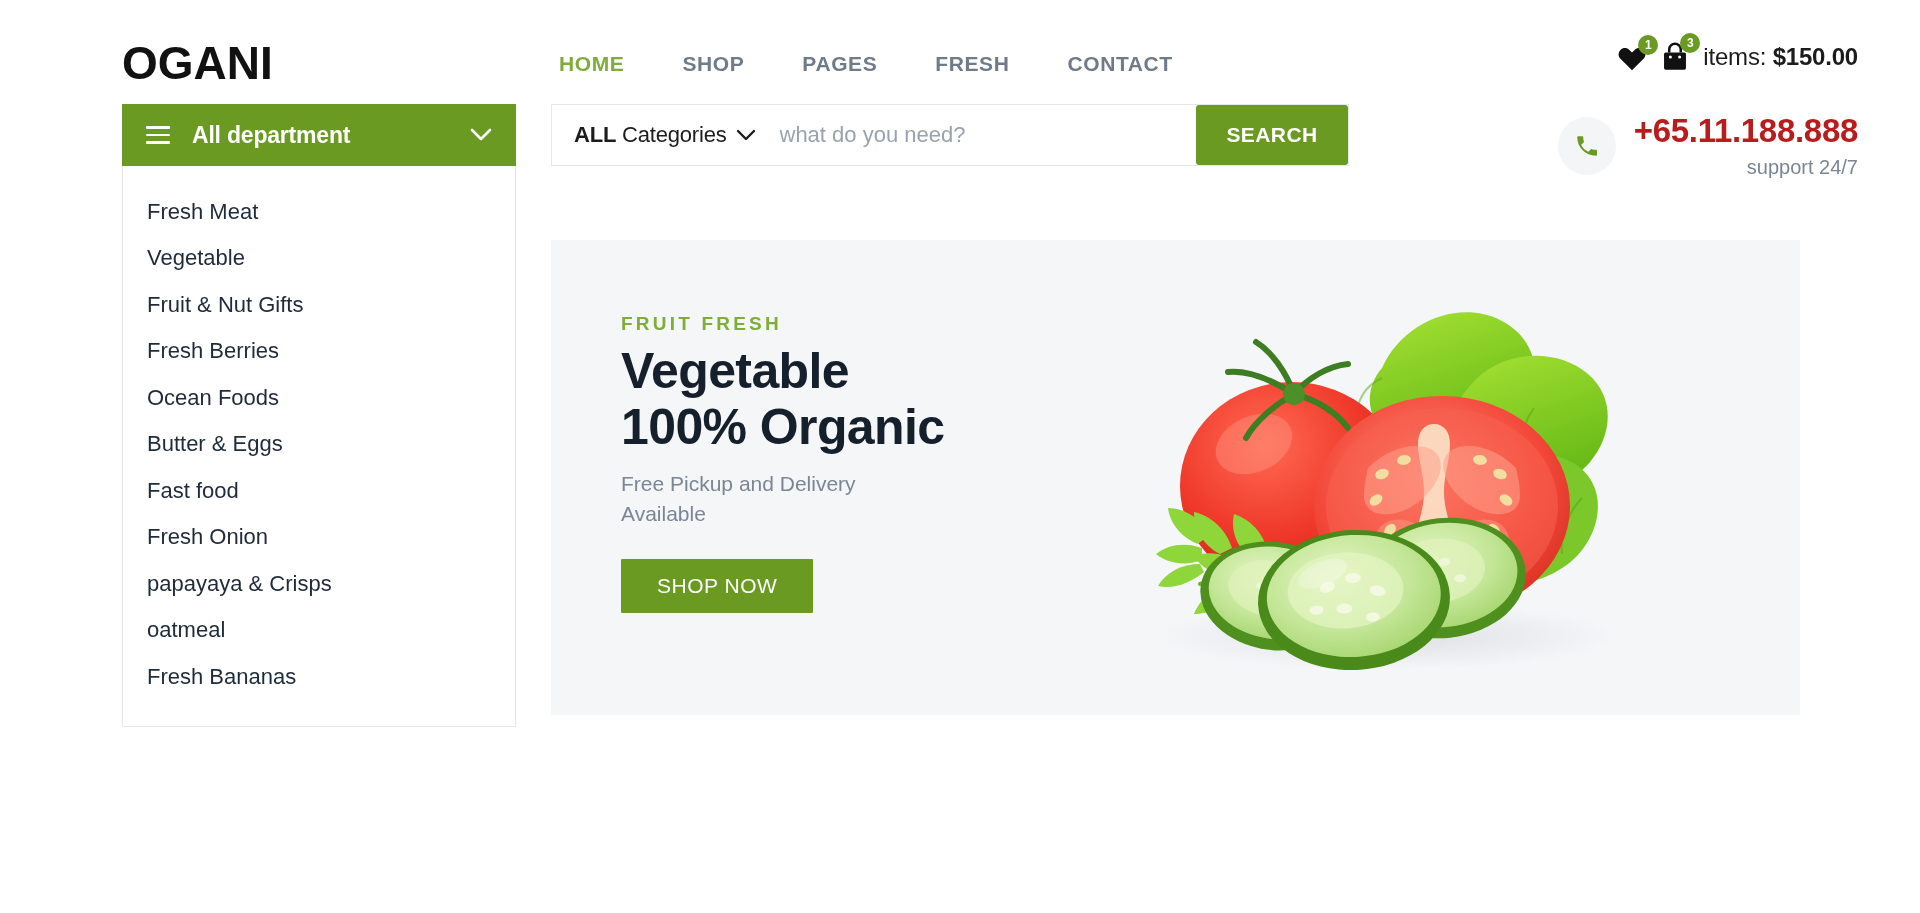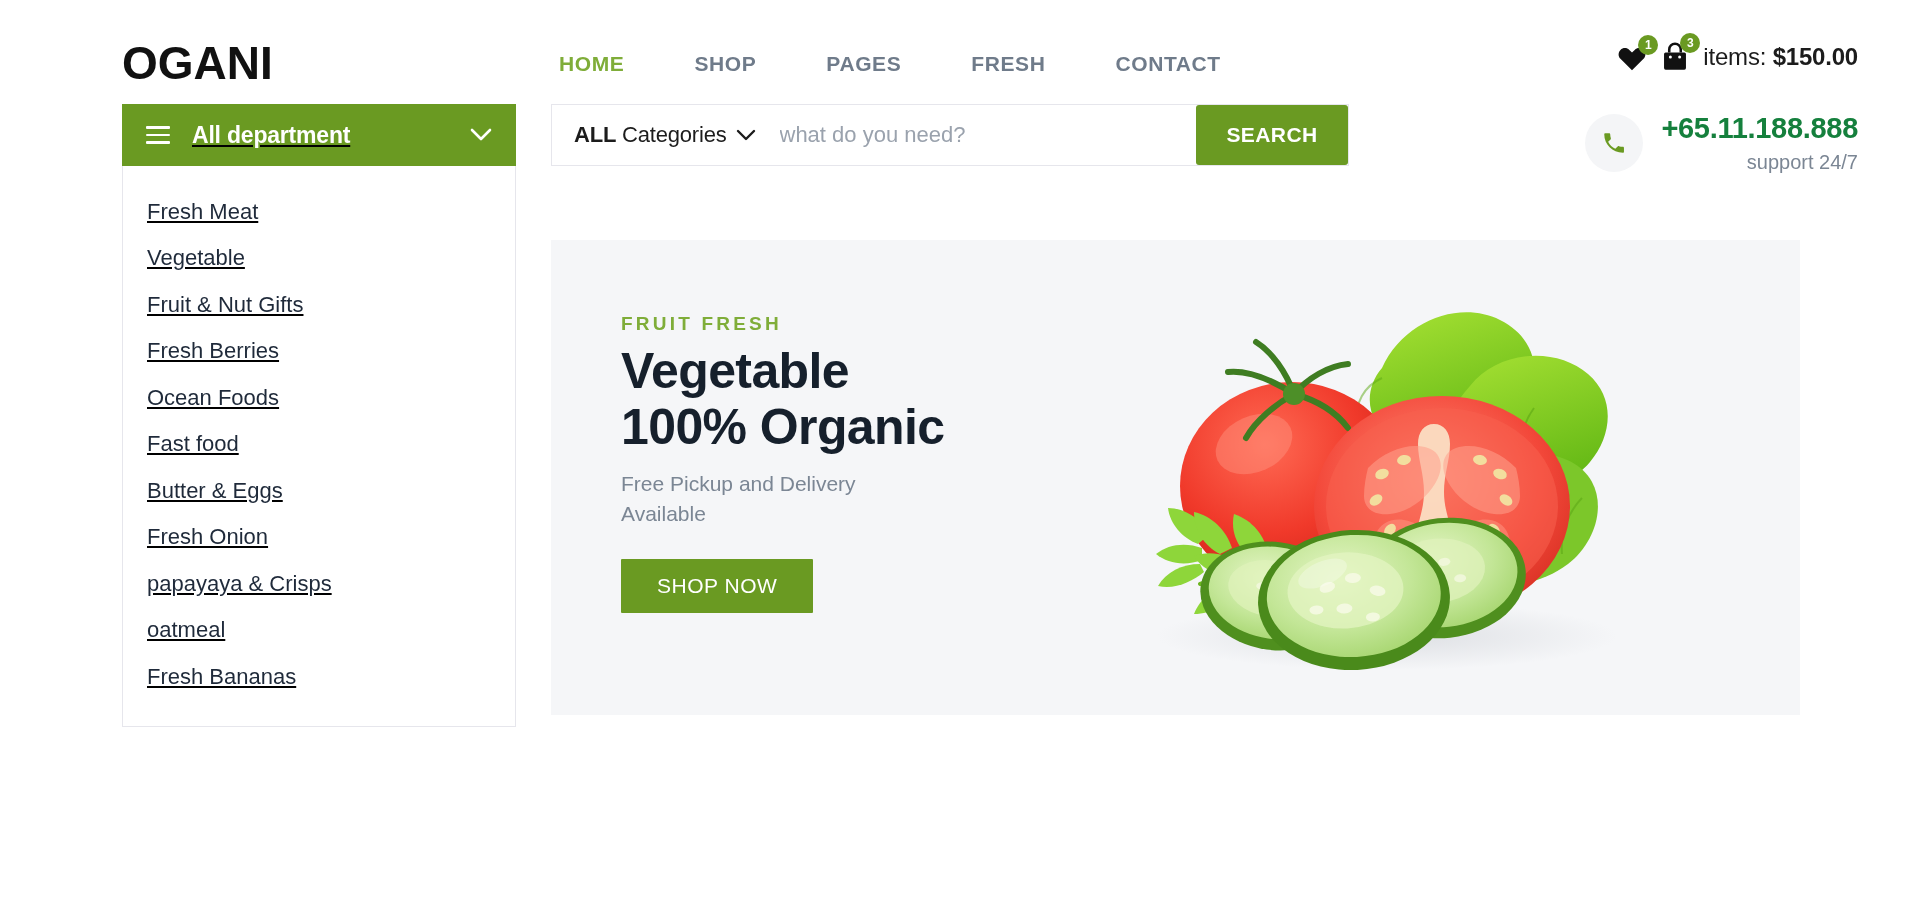--- a/index.html
+++ b/index.html
@@ -31,21 +31,21 @@
     color: #111111;
     letter-spacing: 0px;
     line-height: 1;
   }
 
   .main-nav {
     position: absolute;
     left: 530px;
     top: 36px;
     display: flex;
-    gap: 12px;
+    gap: 0px;
   }
   .nav-item {
     font-size: 21px;
     font-weight: 600;
     color: #6f7b8a;
     letter-spacing: 0.6px;
     text-decoration: none;
     padding: 0 29px;
     white-space: nowrap;
     cursor: pointer;
@@ -91,21 +91,20 @@
     letter-spacing: -0.2px;
   }
   .cart-price b { font-weight: 700; }
 
   
   .dept {
     position: absolute;
     left: 122px;
     top: 104px;
     width: 394px;
-    text-decoration: underline;
   }
   .dept-head {
     height: 62px;
     background: #6a9a22;
     display: flex;
     align-items: center;
     padding: 0 24px;
     cursor: pointer;
   }
   .hamburger {
@@ -216,23 +215,23 @@
     height: 58px;
     border-radius: 50%;
     background: #f4f5f7;
     display: flex;
     align-items: center;
     justify-content: center;
     flex: none;
   }
   .support-text { text-align: right; }
   .support-num {
-    font-size: 29px;
+    font-size: 33px;
     font-weight: 700;
-    color: #15803d;
+    color: #b91c1c;
     letter-spacing: -0.3px;
     line-height: 1.25;
   }
   .support-sub {
     font-size: 20px;
     color: #7b8694;
     line-height: 1.4;
     margin-top: 2px;
   }
 
@@ -349,22 +348,22 @@
           </svg>
       </span>
     </div>
 
     <div class="dept-list">
       <a class="dept-item">Fresh Meat</a>
       <a class="dept-item">Vegetable</a>
       <a class="dept-item">Fruit &amp; Nut Gifts</a>
       <a class="dept-item">Fresh Berries</a>
       <a class="dept-item">Ocean Foods</a>
+      <a class="dept-item">Butter &amp; Eggs</a>
       <a class="dept-item">Fast food</a>
-      <a class="dept-item">Butter &amp; Eggs</a>
       <a class="dept-item">Fresh Onion</a>
       <a class="dept-item">papayaya &amp; Crisps</a>
       <a class="dept-item">oatmeal</a>
       <a class="dept-item">Fresh Bananas</a>
     </div>
   </div>
 
   <div class="search-bar">
     <div class="search-cat">
       <span class="search-cat-label"><span class="bold">ALL</span>&nbsp;<span>Categories</span></span>

